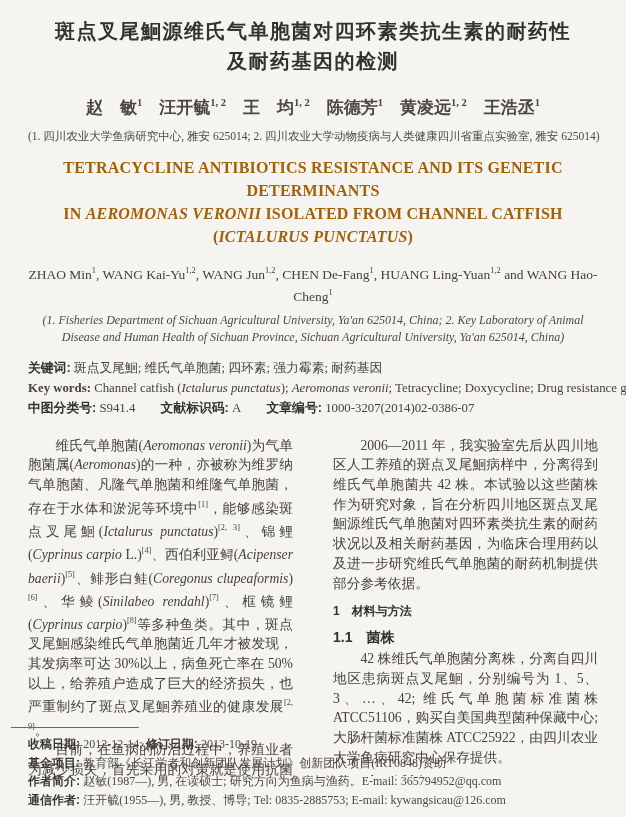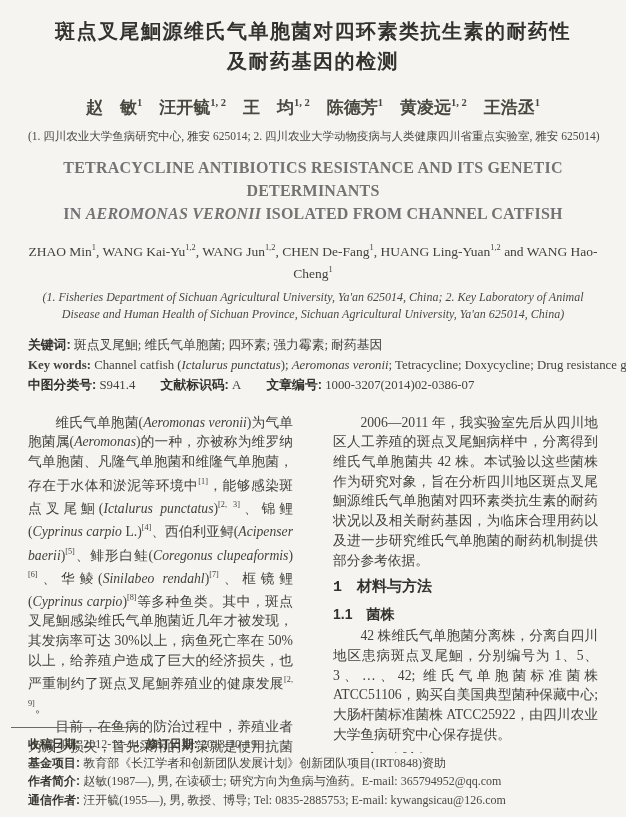--- a/index.html
+++ b/index.html
@@ -41,21 +41,21 @@
     margin-top: 8px;
     font-size: 11.5px; line-height: 16px;
     color: #4c4941;
     white-space: nowrap;
   }
   .title-en {
     text-align: center;
     margin-top: 12px;
     font-weight: 700;
     font-size: 16px; line-height: 23px;
-    color: #737373;
+    color: #a16207;
     letter-spacing: 0.2px;
   }
   .authors-en {
     text-align: center;
     margin-top: 13px;
     font-size: 13.5px; line-height: 19px;
     color: #44413a;
   }
   .authors-en sup, .seg-sup { font-size: 0.62em; }
   .affil-en {
@@ -87,23 +87,23 @@
     line-height: 19.7px;
     text-align: justify;
     color: #45423a;
   }
   .body-para { margin: 0; text-indent: 2em; }
   .body-para sup { font-size: 0.6em; }
   .seg-i { font-style: italic; }
   .seg-b { font-weight: 700; font-family: "Liberation Sans", "DejaVu Sans", sans-serif; color: #3a3831; }
   .seg-gap { margin-left: 17px; }
   .sec-h1 {
-    font-family: Liberation Mono, monospace;
+    font-family: Liberation Sans, sans-serif;
     font-weight: 700;
-    font-size: 15px; line-height: 20px;
+    font-size: 12px; line-height: 20px;
     margin: 8px 0 7px;
     color: #34322c;
   }
   .sec-h2 {
     font-family: "Liberation Sans", "DejaVu Sans", sans-serif;
     font-weight: 700;
     font-size: 14px; line-height: 18px;
     margin: 5px 0 3px;
     color: #34322c;
   }
@@ -132,20 +132,21 @@
     <div>及耐药基因的检测</div>
   </div>
 
   <div class="authors-zh"><span>赵　敏</span><sup class="seg-sup">1</sup><span class="seg-gap">汪开毓</span><sup class="seg-sup">1, 2</sup><span class="seg-gap">王　均</span><sup class="seg-sup">1, 2</sup><span class="seg-gap">陈德芳</span><sup class="seg-sup">1</sup><span class="seg-gap">黄凌远</span><sup class="seg-sup">1, 2</sup><span class="seg-gap">王浩丞</span><sup class="seg-sup">1</sup></div>
 
   <div class="affil-zh">(1. 四川农业大学鱼病研究中心, 雅安 625014; 2. 四川农业大学动物疫病与人类健康四川省重点实验室, 雅安 625014)</div>
 
   <div class="title-en">
     <div><span>TETRACYCLINE ANTIBIOTICS RESISTANCE AND ITS GENETIC DETERMINANTS</span></div>
     <div><span>IN </span><span class="seg-i">AEROMONAS VERONII</span><span> ISOLATED FROM CHANNEL CATFISH</span></div>
+    <div><span>(</span><span class="seg-i">ICTALURUS PUNCTATUS</span><span>)</span></div>
   </div>
 
   <div class="authors-en"><span>ZHAO Min</span><sup class="seg-sup">1</sup><span>, WANG Kai-Yu</span><sup class="seg-sup">1,2</sup><span>, WANG Jun</span><sup class="seg-sup">1,2</sup><span>, CHEN De-Fang</span><sup class="seg-sup">1</sup><span>, HUANG Ling-Yuan</span><sup class="seg-sup">1,2</sup><span> and WANG Hao-Cheng</span><sup class="seg-sup">1</sup></div>
 
   <div class="affil-en">
     <div>(1. Fisheries Department of Sichuan Agricultural University, Ya'an 625014, China; 2. Key Laboratory of Animal</div>
     <div>Disease and Human Health of Sichuan Province, Sichuan Agricultural University, Ya'an 625014, China)</div>
   </div>
 
   <div class="meta">

